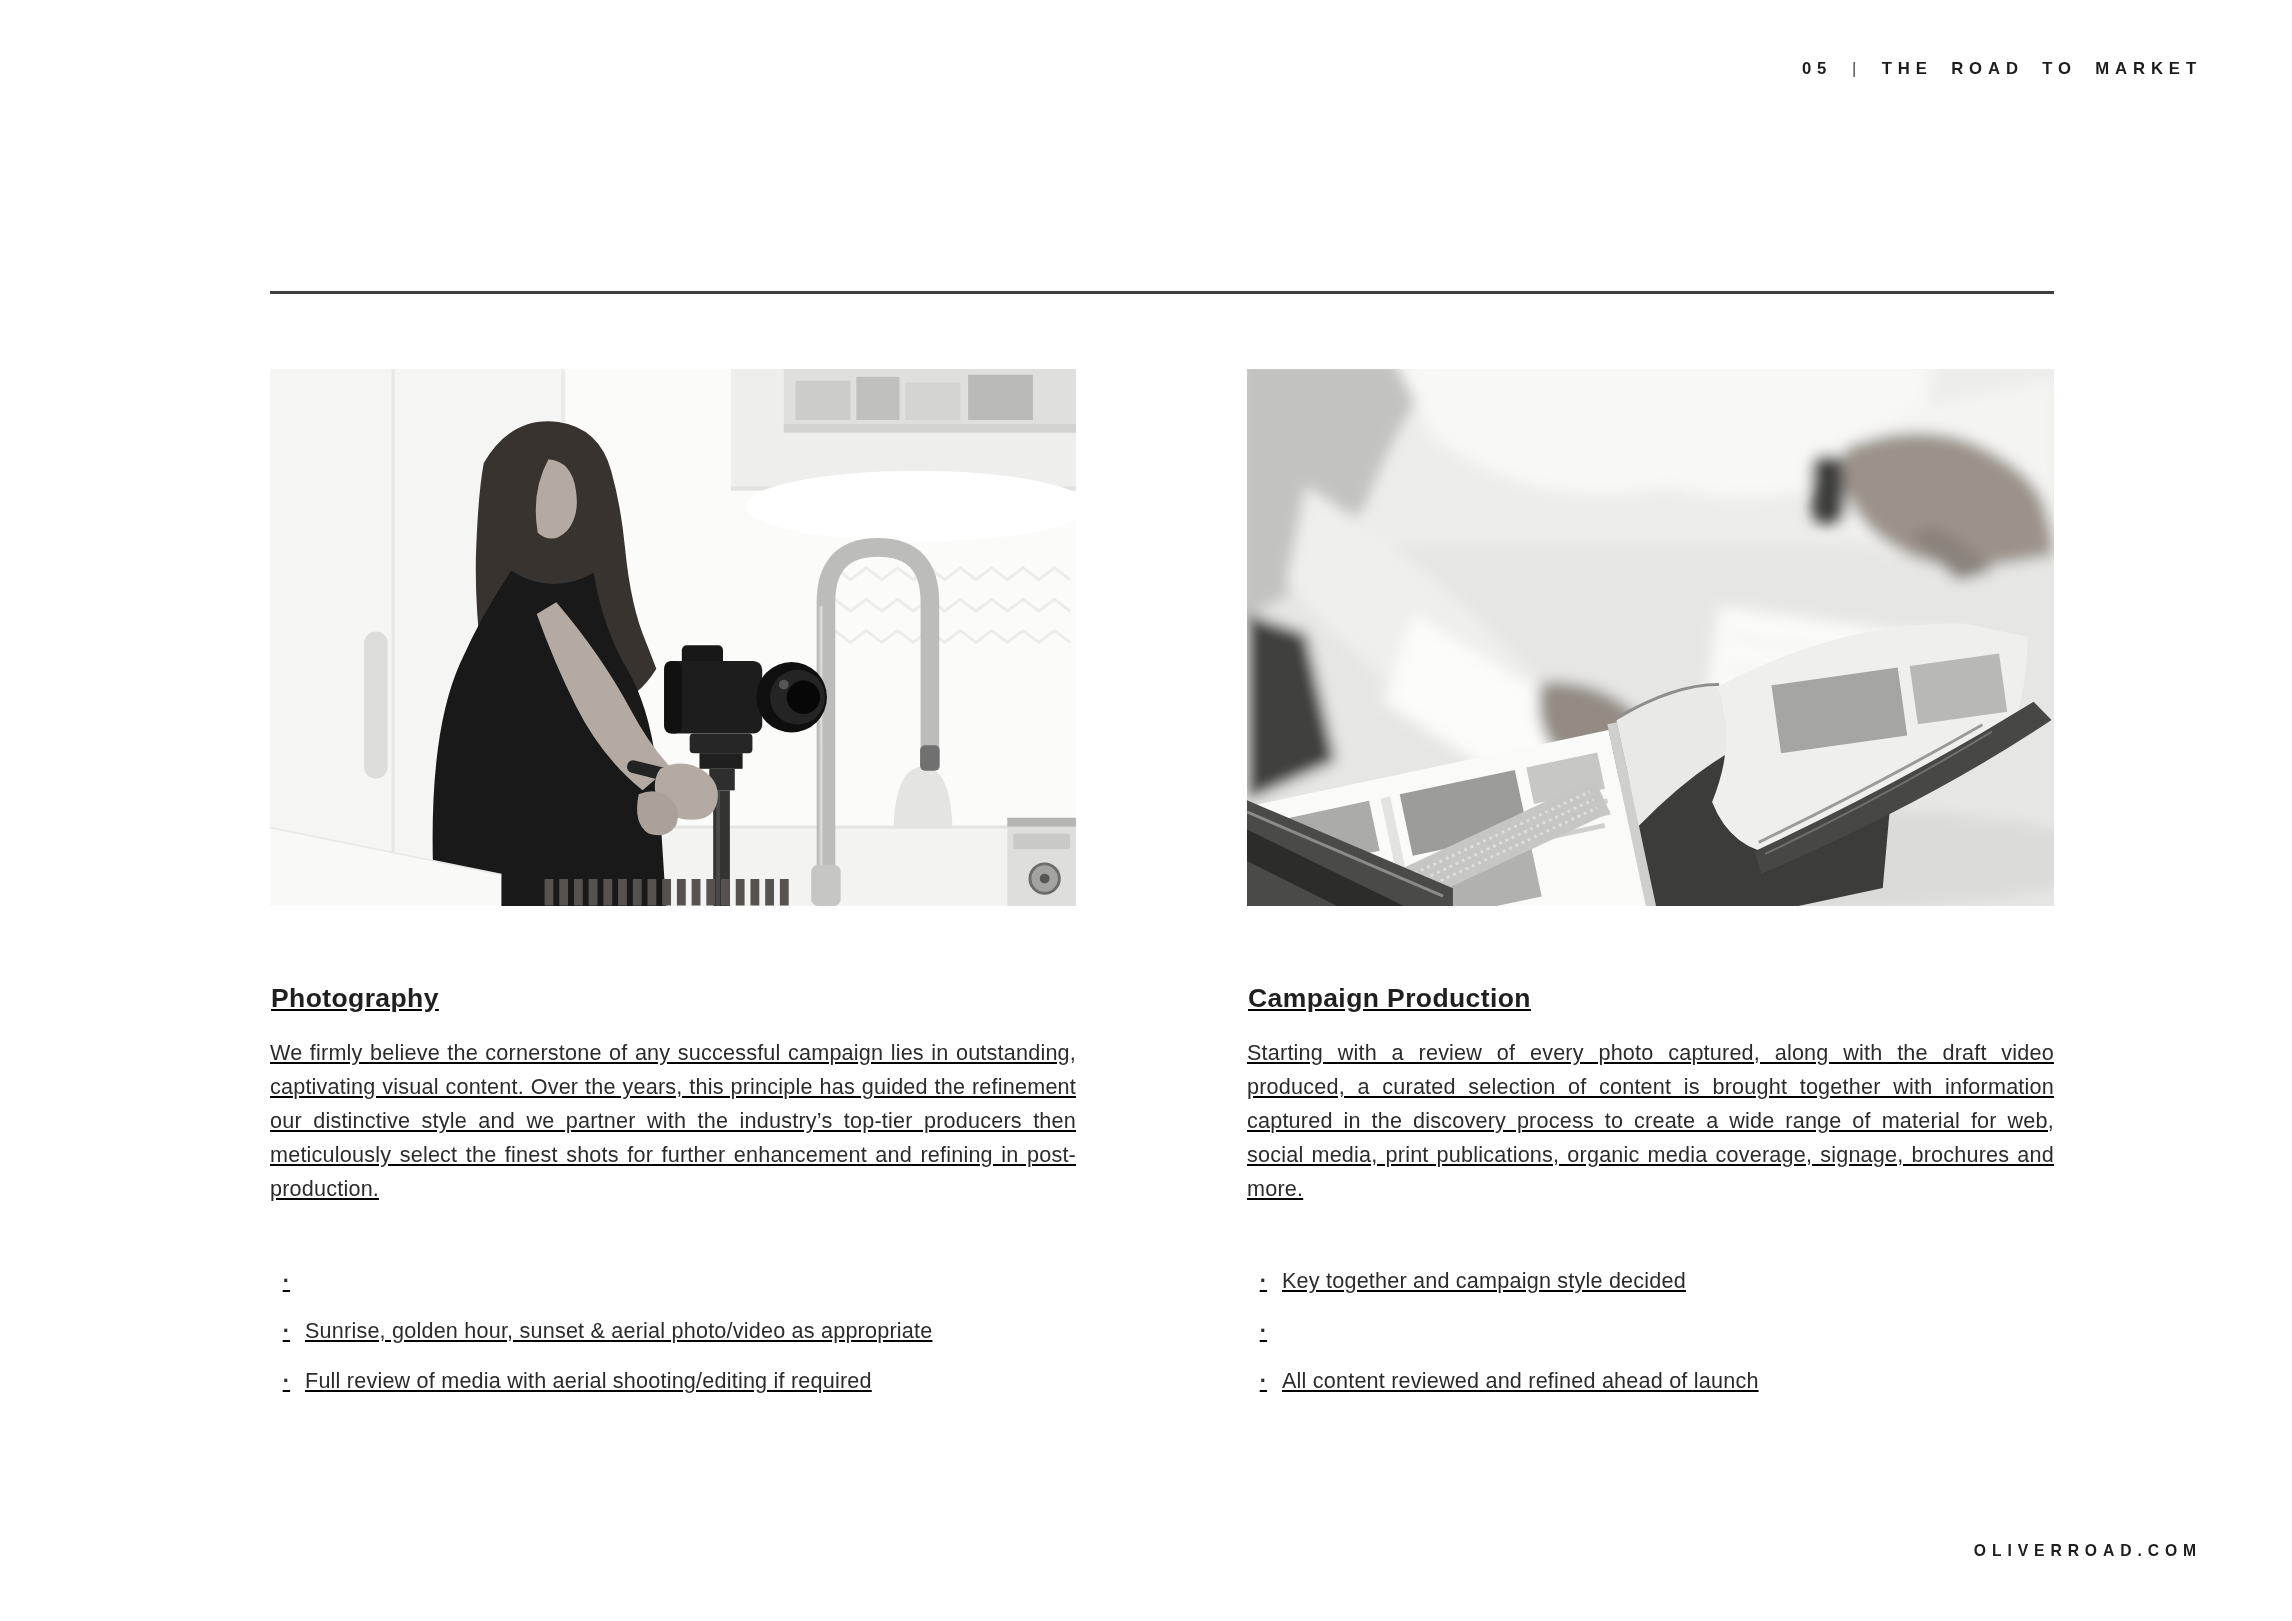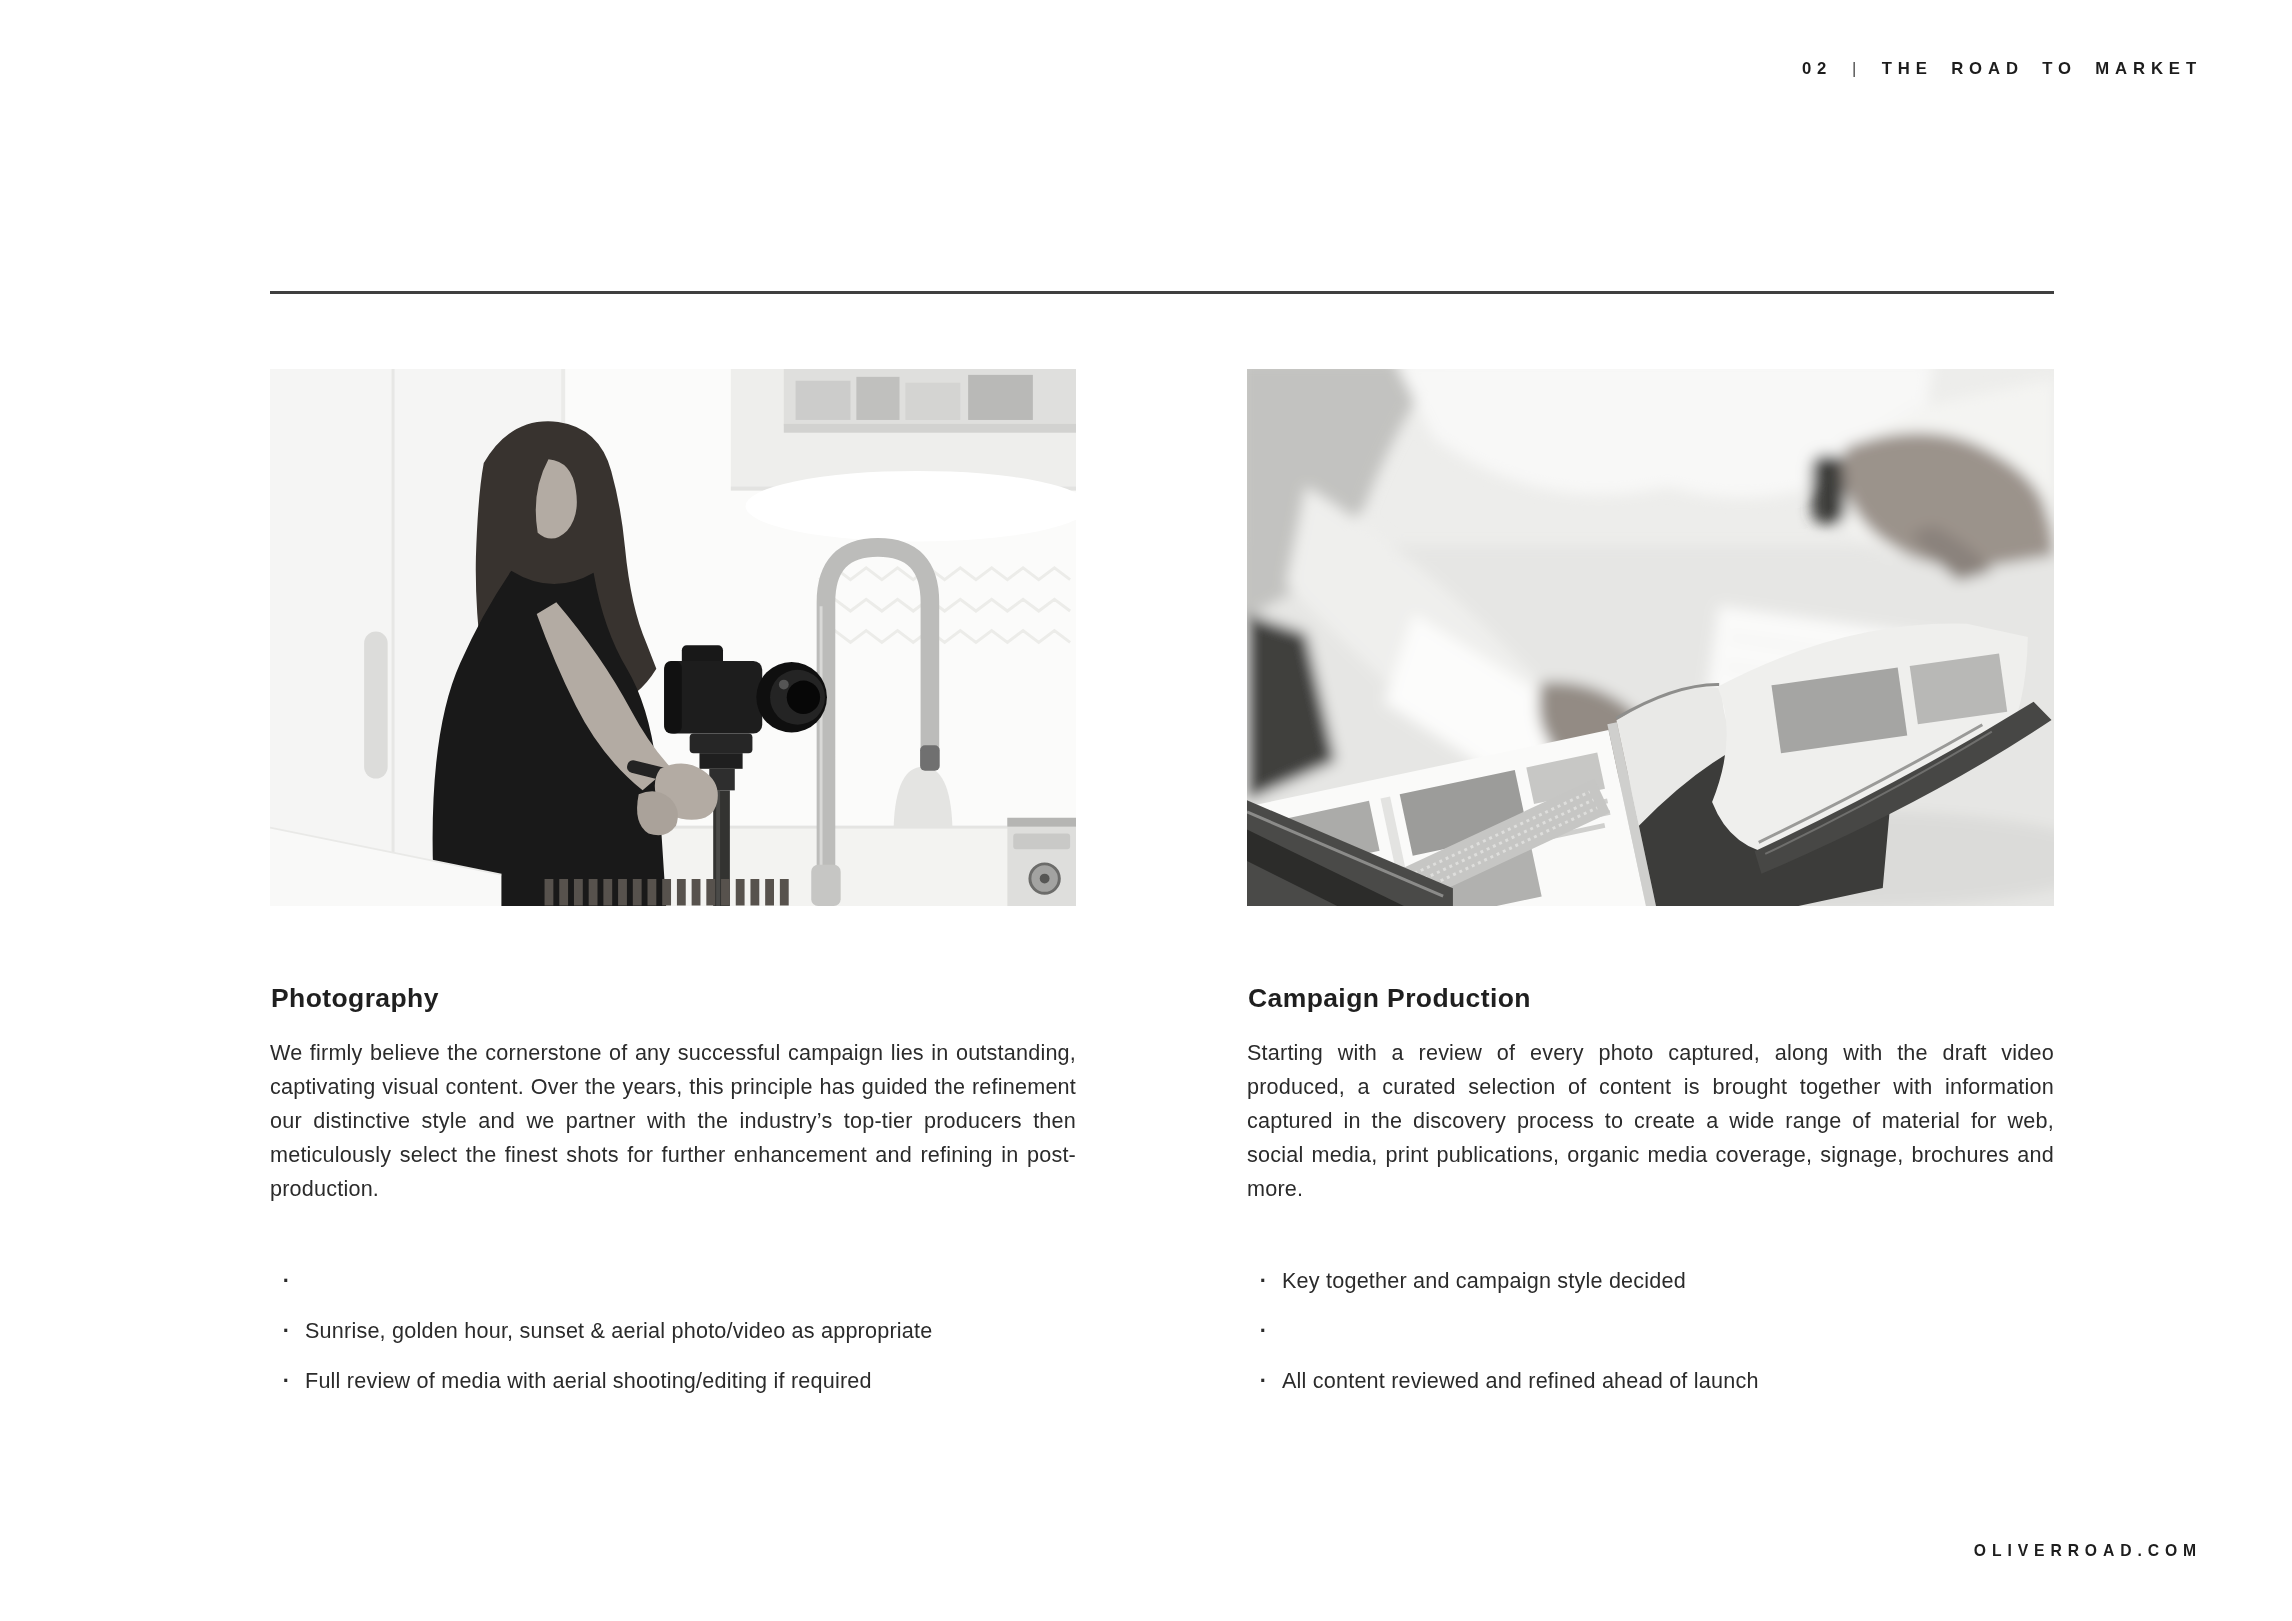--- a/index.html
+++ b/index.html
@@ -25,21 +25,21 @@
     font-size:16.7px;font-weight:700;letter-spacing:5.9px;word-spacing:7.8px;
     color:var(--header-text);white-space:nowrap;
   }
   .page-header .divider{margin:0 19.6px;font-weight:400;color:#4a4a4a;}
 
   .rule{
     position:absolute;left:270px;top:291px;
     width:1784px;height:2.9px;background:var(--rule);
   }
 
-  .column{position:absolute;top:369px;width:806px;}
+  .column{position:absolute;top:369px;width:806px;text-decoration:underline;}
   .column.left{left:270px;}
   .column.right{left:1247px;width:807px;}
 
   .photo{
     width:100%;height:537px;overflow:hidden;background:#f4f4f3;margin:0;
   }
   .photo svg{display:block;width:100%;height:100%;}
 
   .section-heading{
     margin:77px 0 0 1px;
@@ -64,21 +64,21 @@
     position:absolute;top:1542px;right:91px;
     font-size:15.7px;font-weight:700;letter-spacing:5.9px;
     color:var(--header-text);white-space:nowrap;
     text-decoration:none;cursor:pointer;
   }
 </style>
 </head>
 <body>
 
 <header class="page-header">
-  <span>02</span><span class="divider">|</span><span>THE ROAD TO MARKET</span>
+  <span>05</span><span class="divider">|</span><span>THE ROAD TO MARKET</span>
 </header>
 
 <div class="rule"></div>
 
 <main>
 
   <section class="column left">
     <figure class="photo" aria-label="Photographer in a black dress adjusting a camera on a tripod in a white kitchen">
       <svg viewBox="0 0 822 548" preserveAspectRatio="none" aria-hidden="true">
         <rect width="822" height="548" fill="#fbfbfa"></rect>

